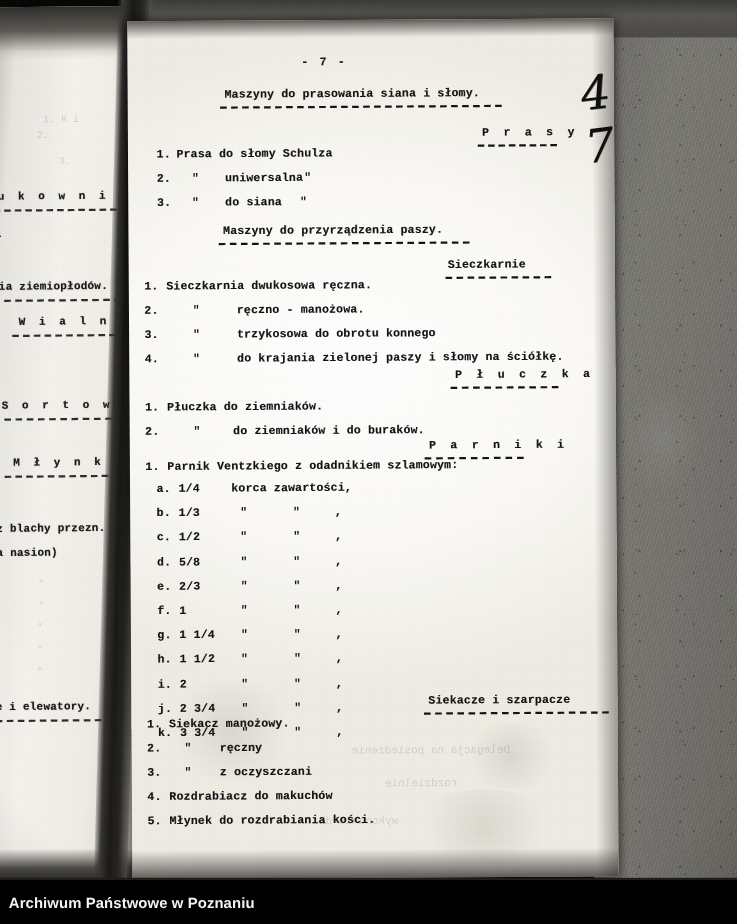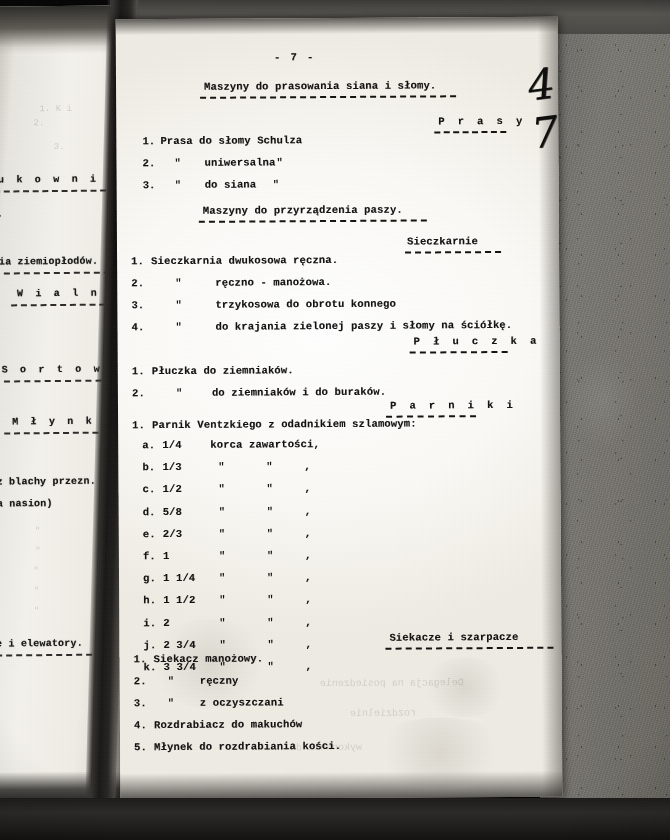--- a/index.html
+++ b/index.html
@@ -446,14 +446,17 @@
     <div class="tw" style="left:34px; top:722px;">Młynek do rozdrabiania kości.</div>
   </div>
 
   <div class="handwritten" style="left:528px; top:60px;">4</div>
   <div class="handwritten" style="left:532px; top:108px;">7</div>
 
   <div class="desk-bottom"></div>
   <div class="vignette"></div>
   <div class="grain"></div>
 
+  <div class="watermark-bar">
+    <span class="watermark-text">Archiwum Państwowe w Poznaniu</span>
+  </div>
 
 </div>
 
 </body></html>

